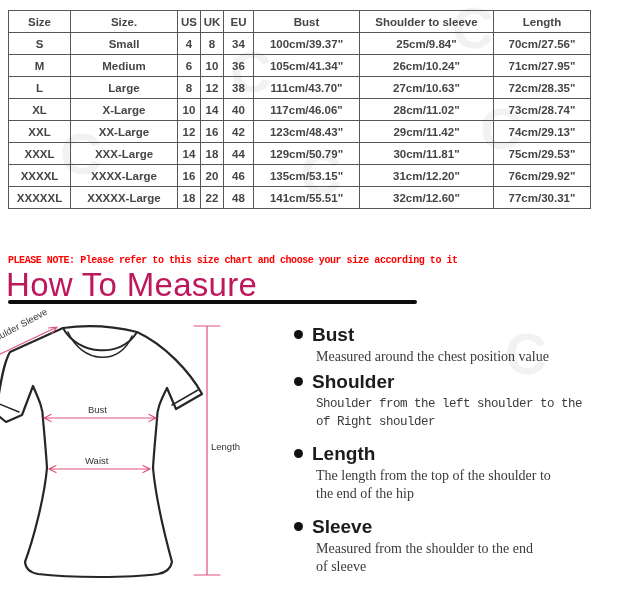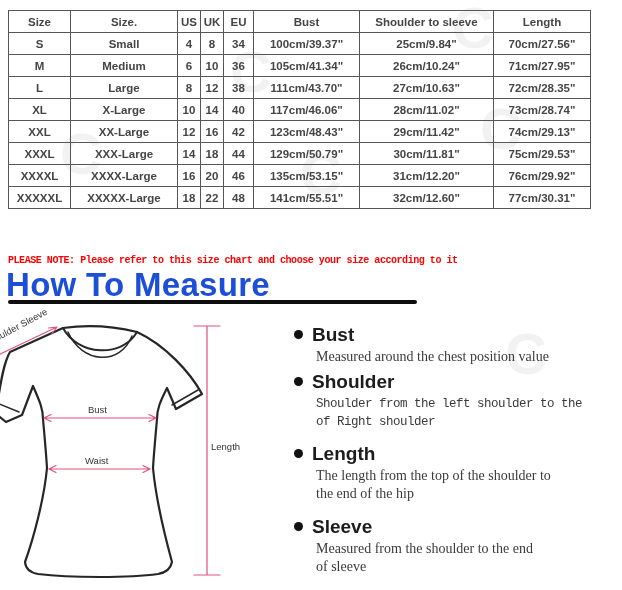--- a/index.html
+++ b/index.html
@@ -47,23 +47,23 @@
     white-space: nowrap;
   }
 
   
   .heading {
     position: absolute;
     left: 6px;
     top: 268px;
     font-size: 33px;
     line-height: 1;
-    font-weight: 700;
+    font-weight: 400;
     letter-spacing: 0.3px;
-    color: #1d4ed8;
+    color: #be185d;
     white-space: nowrap;
   }
   .heading-underline {
     position: absolute;
     left: 8px;
     top: 300px;
     width: 409px;
     height: 4px;
     background: #0d0d0d;
     border-radius: 2px;

